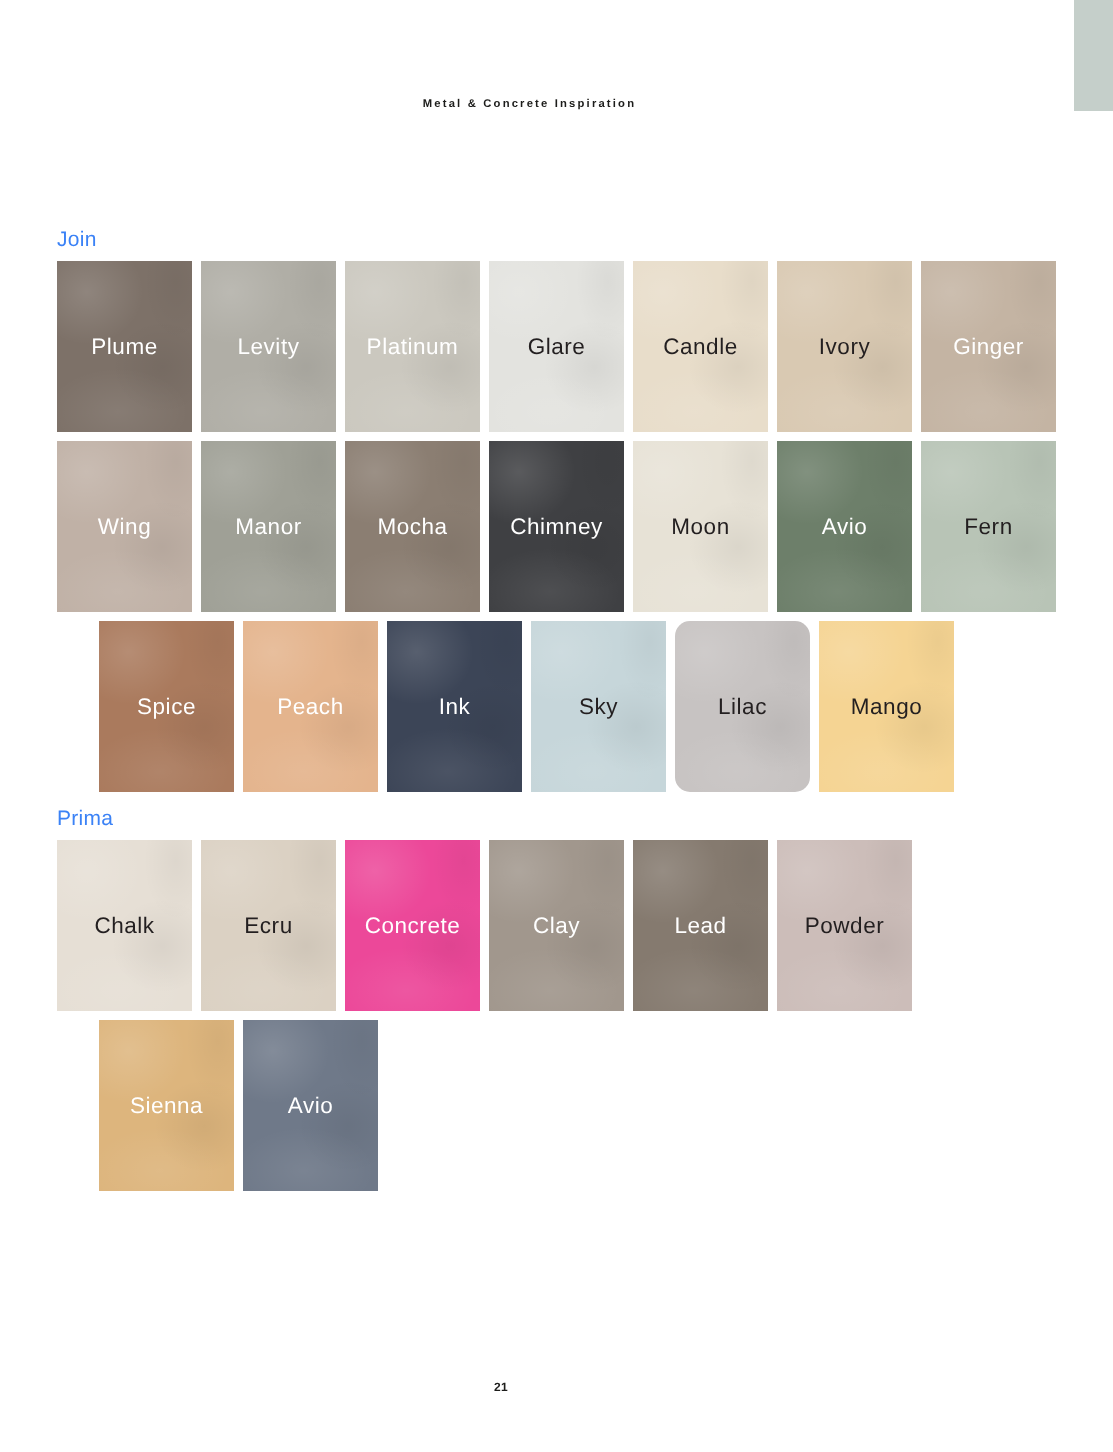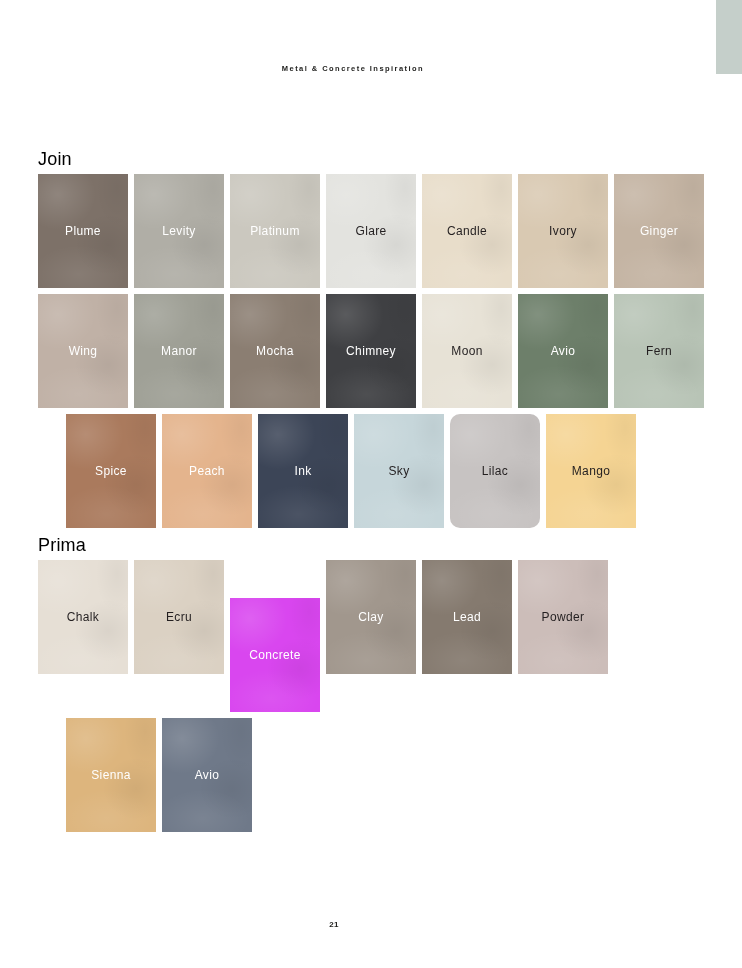--- a/index.html
+++ b/index.html
@@ -42,22 +42,22 @@
   #content {
     position: absolute;
     top: 152px;
     left: 38px;
     width: 666px;
   }
 
   .section { margin-bottom: 10px; }
 
   .section-title {
-    font-size: 18px;
-    color: #000000;
+    font-size: 14px;
+    color: #3b82f6;
     letter-spacing: 0.2px;
     margin: 0 0 8px 0;
     line-height: 14px;
   }
   .section + .section .section-title { margin-top: 8px; }
 
   .swatch-row {
     display: flex;
     gap: 6px;
     margin-bottom: 6px;
@@ -81,21 +81,21 @@
     background-image:
       radial-gradient(ellipse 60% 44% at 22% 18%, rgba(255,255,255,0.14), rgba(255,255,255,0) 70%),
       radial-gradient(ellipse 52% 38% at 78% 62%, rgba(0,0,0,0.055), rgba(0,0,0,0) 72%),
       radial-gradient(ellipse 70% 34% at 45% 88%, rgba(255,255,255,0.08), rgba(255,255,255,0) 75%),
       radial-gradient(ellipse 34% 50% at 88% 12%, rgba(0,0,0,0.04), rgba(0,0,0,0) 70%);
     pointer-events: none;
   }
   .swatch-label {
     position: relative;
     z-index: 2;
-    font-size: 12px;
+    font-size: 15px;
     letter-spacing: 0.35px;
     line-height: 11px;
   }
   .swatch-label.light { color: #ffffff; }
   .swatch-label.dark  { color: #231f20; }
 
   
   #page-number {
     position: absolute;
     top: 920px;
@@ -187,21 +187,21 @@
     </div>
     <div class="section">
       <div class="section-title">Prima</div>
       <div class="swatch-row">
         <div class="swatch" title="Chalk" style="background: rgb(230, 223, 213);">
           <span class="swatch-label dark">Chalk</span>
         </div>
         <div class="swatch" title="Ecru" style="background: rgb(219, 209, 195);">
           <span class="swatch-label dark">Ecru</span>
         </div>
-        <div class="swatch" title="Concrete" style="background: #d946ef; margin-top: 38px;">
+        <div class="swatch" title="Concrete" style="background: #ec4899;">
           <span class="swatch-label light">Concrete</span>
         </div>
         <div class="swatch" title="Clay" style="background: rgb(161, 151, 141);">
           <span class="swatch-label light">Clay</span>
         </div>
         <div class="swatch" title="Lead" style="background: rgb(133, 122, 111);">
           <span class="swatch-label light">Lead</span>
         </div>
         <div class="swatch" title="Powder" style="background: rgb(204, 189, 185);">
           <span class="swatch-label dark">Powder</span>

